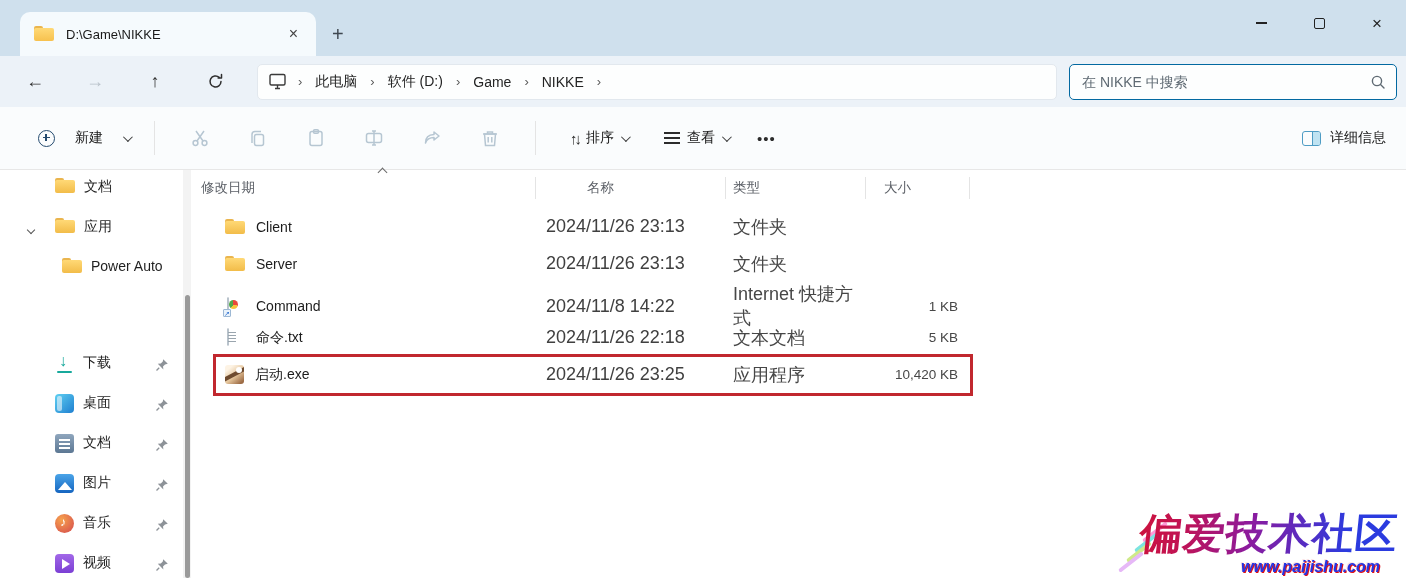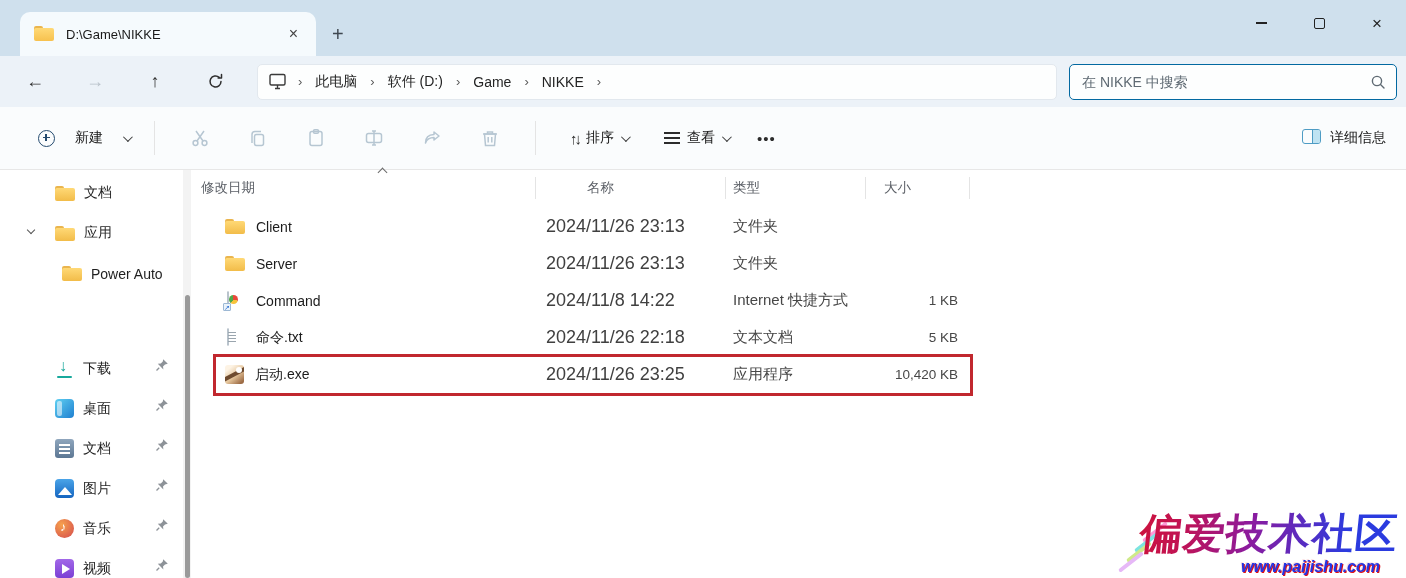--- a/index.html
+++ b/index.html
@@ -51,29 +51,29 @@
           transform:rotate(45deg) translateY(-2px); display:inline-block; }
   .tb-divider { width:1px; height:34px; background:#e4e4e4; margin:0 16px; }
   .tb-icon { width:36px; height:36px; display:flex; align-items:center; justify-content:center; margin:0 11px; border-radius:5px; }
   .tb-icon svg { stroke:#b6c6d2; fill:none; stroke-width:1.5; }
   .tb-drop { display:flex; align-items:center; gap:7px; padding:6px 9px; border-radius:5px; cursor:pointer; margin:0 9px; }
   .tb-drop-label { font-size:14px; color:#191919; }
   .sorticon { font-size:15px; color:#2c2c2c; letter-spacing:-3px; }
   .viewicon { width:16px; height:12px; display:flex; flex-direction:column; justify-content:space-between; }
   .viewicon i { height:1.6px; background:#2c2c2c; display:block; }
   .tb-more { font-size:15px; color:#2c2c2c; letter-spacing:1px; padding:6px 10px; cursor:pointer; }
-  .tb-right { margin-left:auto; display:flex; align-items:flex-start; gap:9px; cursor:pointer; }
+  .tb-right { margin-left:auto; display:flex; align-items:center; gap:9px; cursor:pointer; }
   .details-icon { width:19px; height:15px; border:1.4px solid #4e9cc4; border-radius:3px; display:flex; }
   .details-icon i { width:8px; background:#bfe3f2; border-left:1.4px solid #4e9cc4; margin-left:auto; border-radius:0 2px 2px 0; }
   .tb-right-label { font-size:14px; color:#191919; }
 
   
   .bodyarea { display:flex; height:408px; position:relative; }
   .sidebar { width:183px; position:relative; padding-top:8px; flex:0 0 auto; }
-  .side-item { height:24px; margin-bottom:16px; display:flex; align-items:flex-end; font-size:14px; color:#1f1f1f;
+  .side-item { height:24px; margin-bottom:16px; display:flex; align-items:flex-start; font-size:14px; color:#1f1f1f;
                padding-left:55px; position:relative; cursor:pointer; }
   .side-item.indent { padding-left:62px; }
   .side-item .tree-chev { position:absolute; left:28px; width:6px; height:6px; border-right:1.3px solid #555;
                border-bottom:1.3px solid #555; transform:rotate(45deg); top:9px; }
   .side-item .lbl { margin-left:9px; white-space:nowrap; overflow:hidden; }
   .side-gap { height:56px; }
   .side-item .pin { position:absolute; right:14px; top:4px; }
   .sicon { width:19px; height:19px; flex:0 0 auto; position:relative; border-radius:4px; }
   .folder-ico { width:20px; height:16px; position:relative; flex:0 0 auto; }
   .folder-ico:before { content:""; position:absolute; left:0; top:0; width:9px; height:5px; background:#eab54e; border-radius:2px 2px 0 0; }
@@ -106,21 +106,21 @@
   .h-name { padding-left:51px; }
   .h-date { padding-left:10px; }
   .h-type { padding-left:7px; }
   .h-size { padding-left:18px; }
   .sort-asc { position:absolute; left:188px; top:-3px; width:7px; height:7px; border-left:1.3px solid #6a6a6a;
               border-top:1.3px solid #6a6a6a; transform:rotate(45deg); }
   .rows { margin-top:4px; }
   .frow { height:37px; cursor:pointer; }
   .cell-name { display:flex; align-items:center; gap:11px; padding-left:34px; font-size:14px; color:#1c1c1c; }
   .cell-date { padding-left:10px; font-size:18px; color:#404040; }
-  .cell-type { padding-left:7px; font-size:15px; color:#474747; }
+  .cell-type { padding-left:7px; font-size:18px; color:#474747; }
   .cell-size { text-align:right; padding-right:12px; font-size:13.5px; color:#474747; }
   .ficon { width:20px; height:17px; position:relative; flex:0 0 auto; }
   .page { width:15px; height:18px; background:#fff; border:1px solid #b9c3cc; border-radius:2px; position:relative; margin-left:2px; }
   .ico-shortcut .globe { position:absolute; left:3.5px; top:2.5px; width:9px; height:9px; border-radius:50%;
         background:conic-gradient(#e8483b 0 30%, #f7c33b 30% 60%, #51a949 60% 100%); }
   .ico-shortcut .arr { position:absolute; left:-2px; bottom:-2px; width:8px; height:8px; background:#eaf3fb;
         border:1px solid #9db8d4; border-radius:1px; color:#2d6fd0; font-size:7px; line-height:7px; text-align:center; }
   .ico-text .ln { position:absolute; left:2.5px; top:3px; width:8px; height:1.4px; background:#9aa5ae;
         box-shadow:0 3px 0 #9aa5ae, 0 6px 0 #9aa5ae, 0 9px 0 #9aa5ae; }
   .ico-exe { border-radius:3px; width:19px; height:19px;

